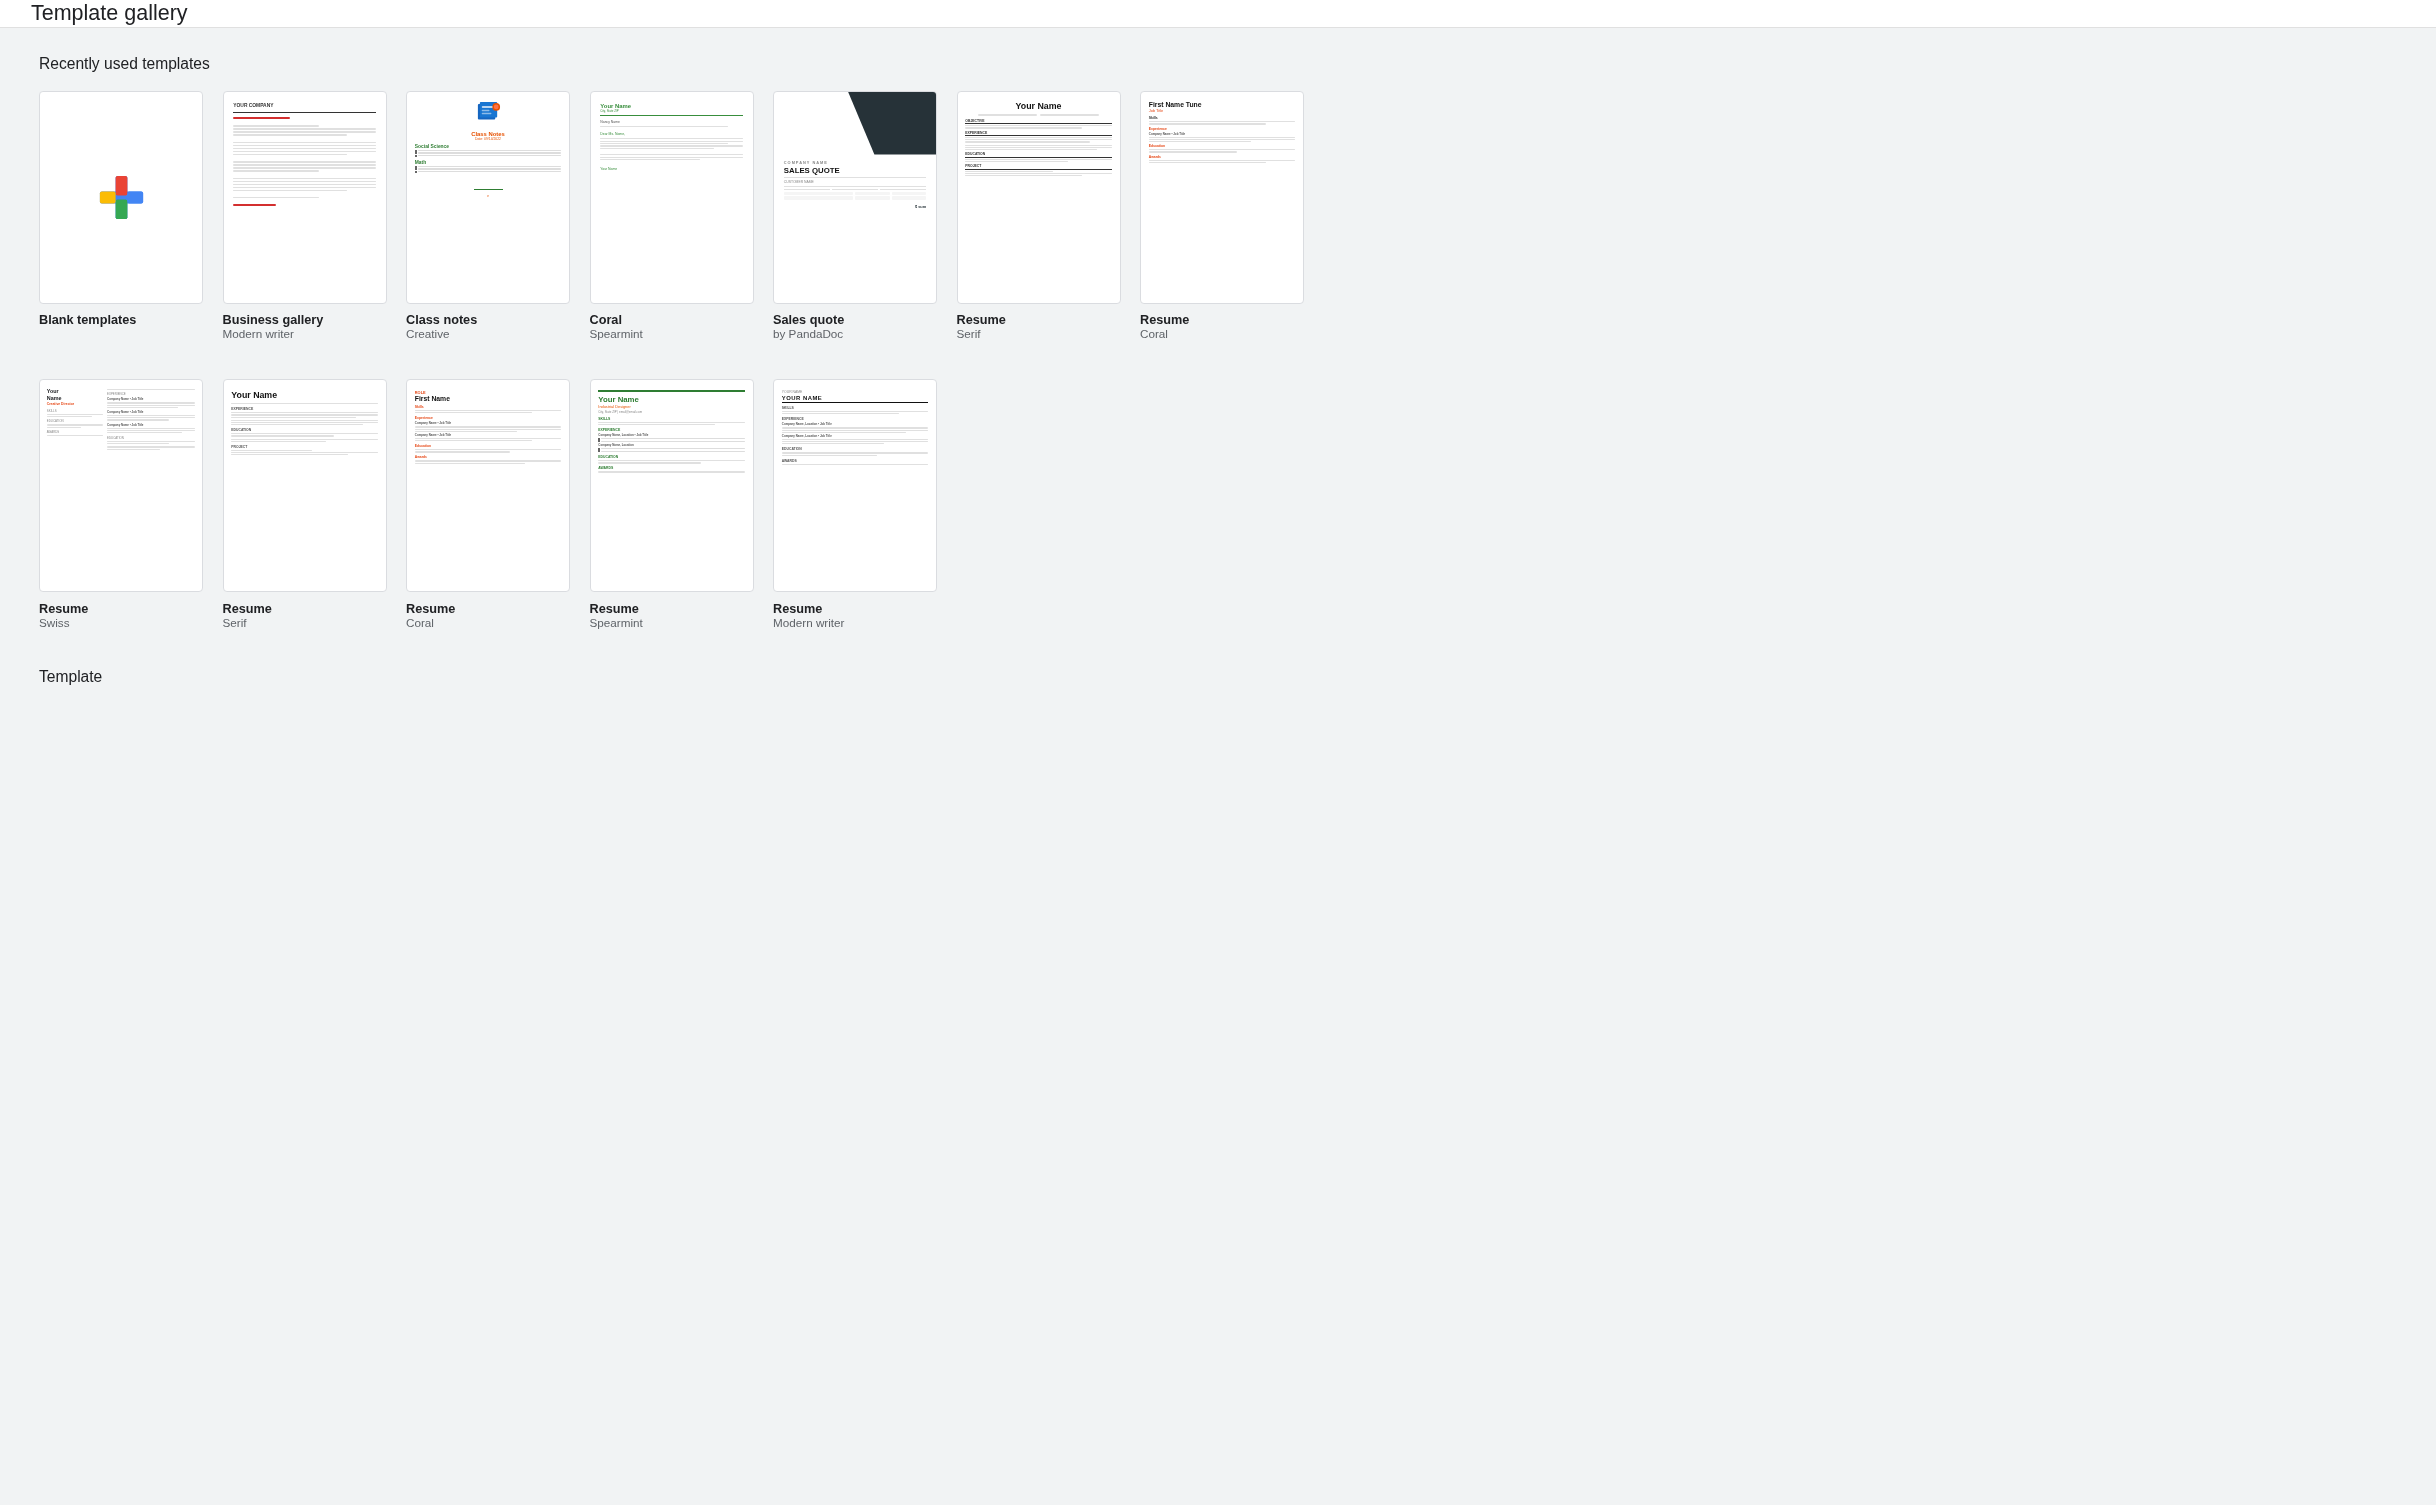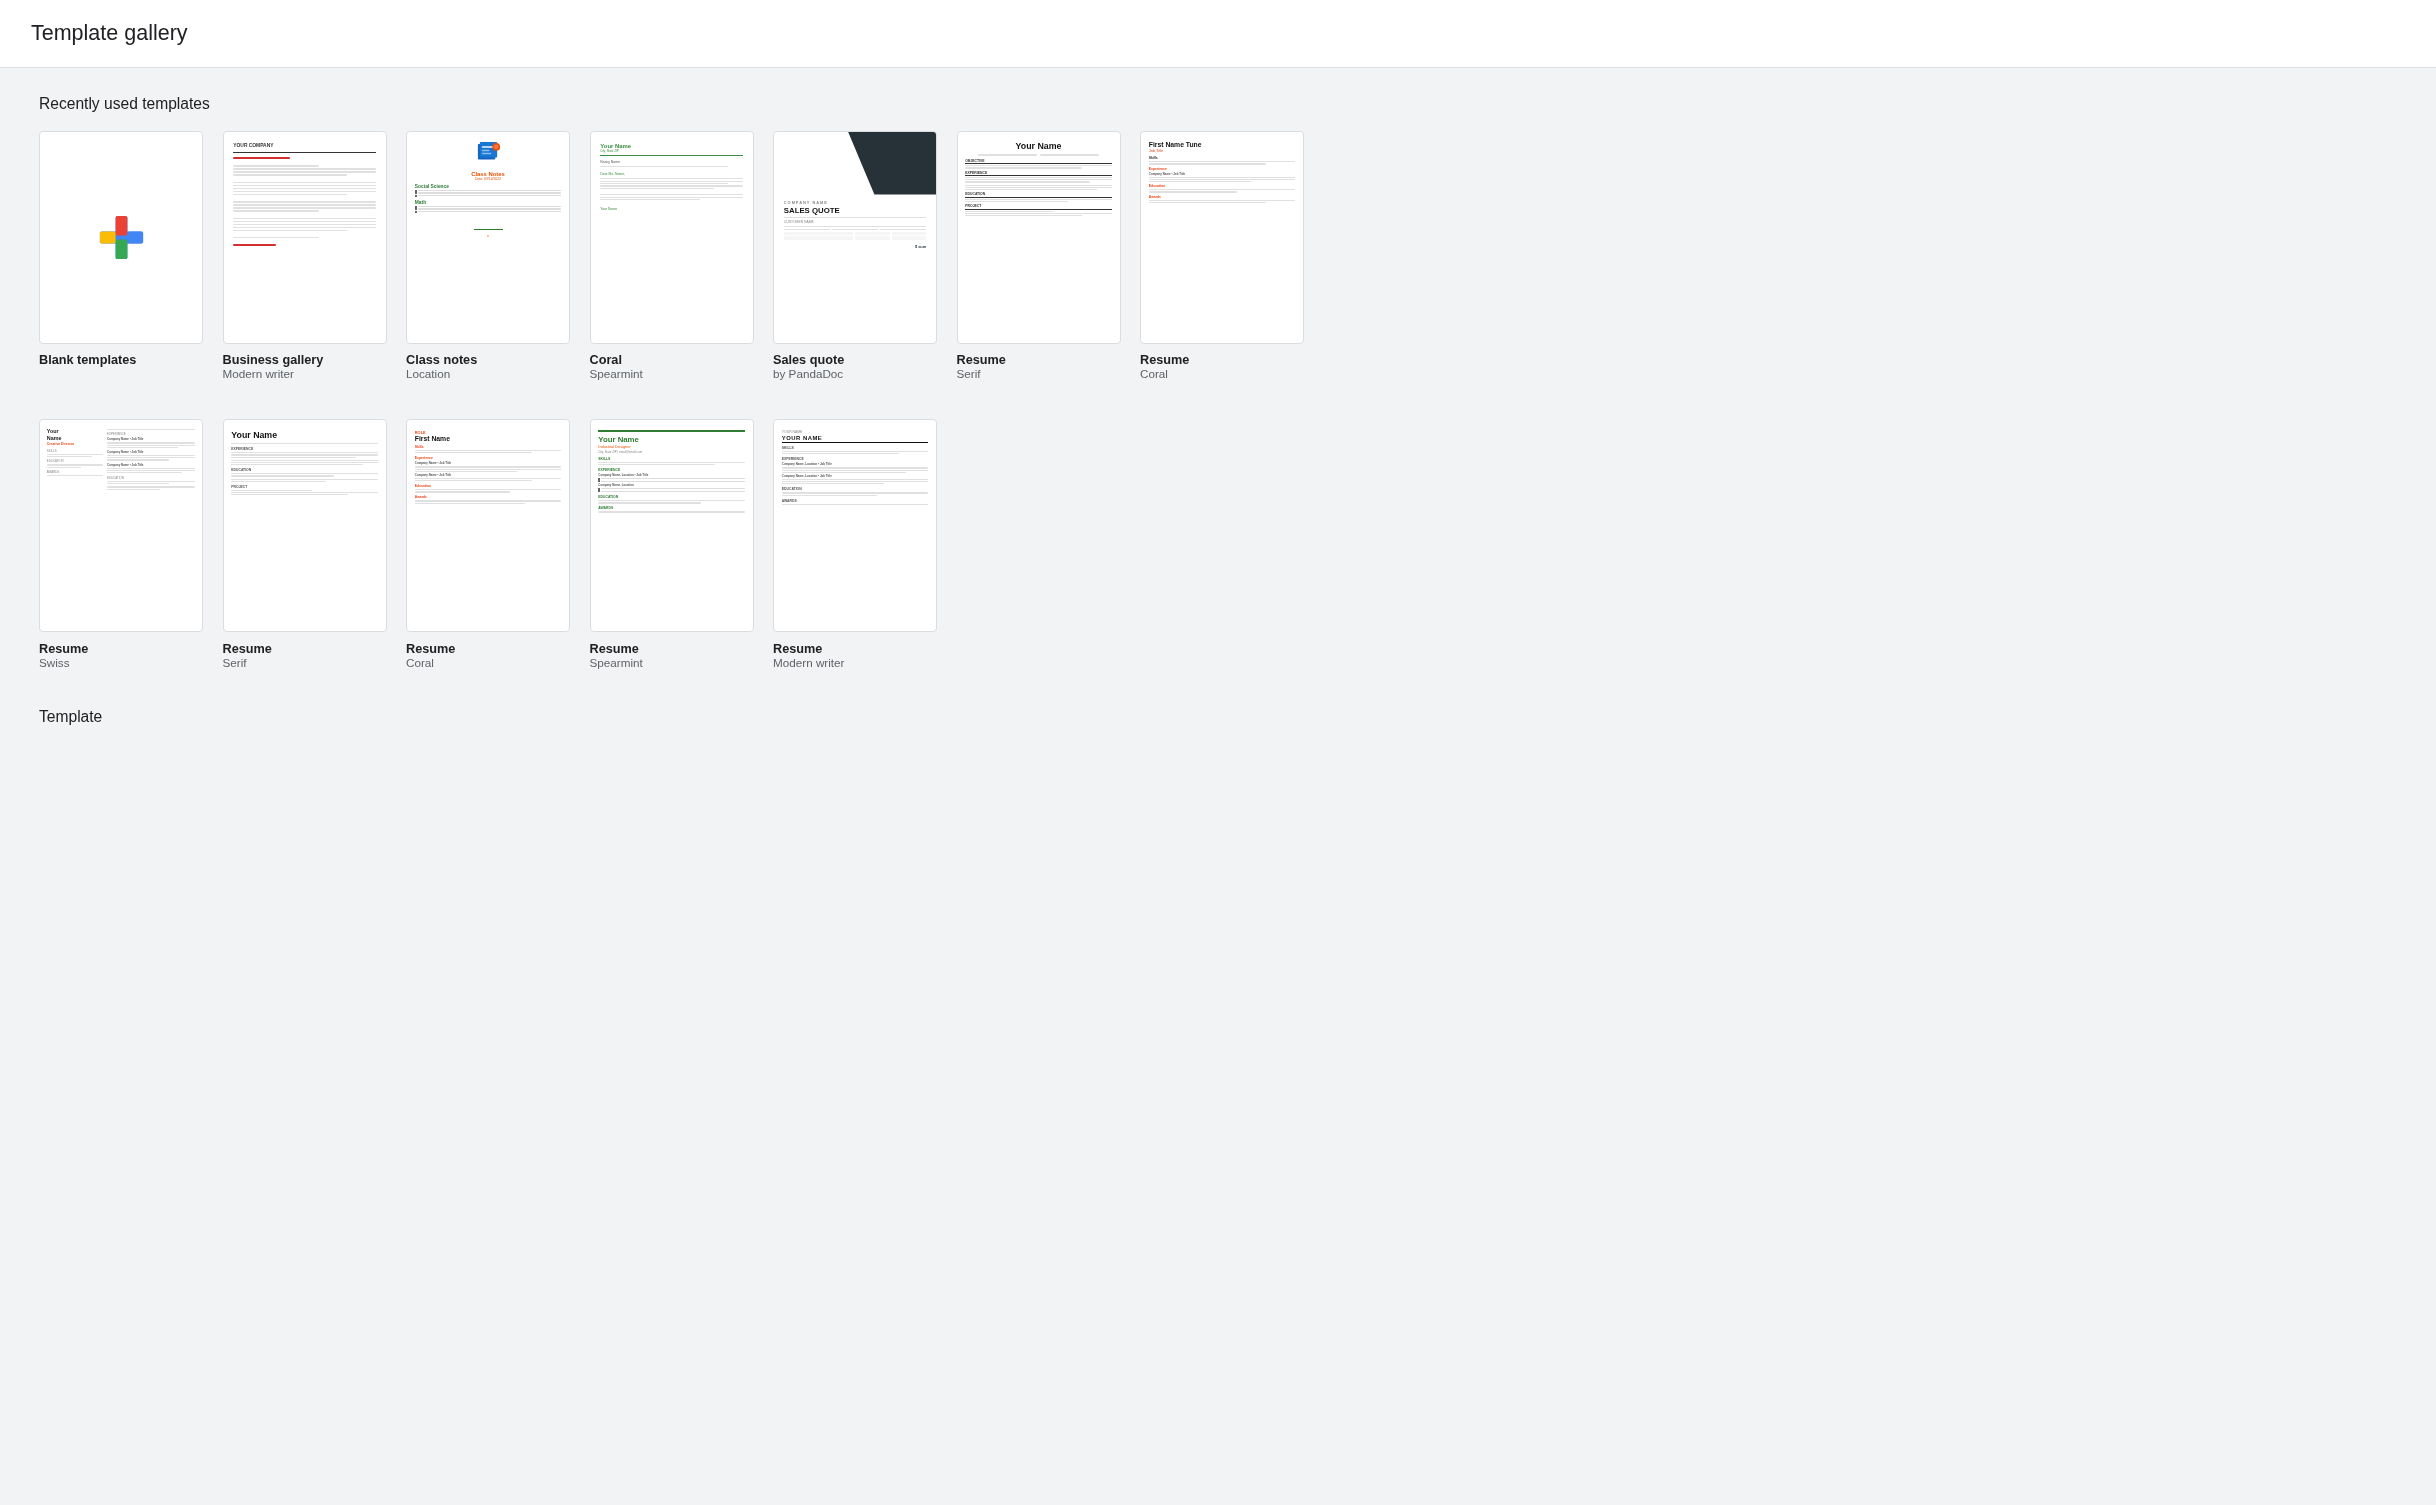--- a/index.html
+++ b/index.html
@@ -4,21 +4,21 @@
   <style>
     * { box-sizing: border-box; margin: 0; padding: 0; }
     body {
       font-family: 'Google Sans', Arial, sans-serif;
       background: #f1f3f4;
       color: #202124;
       min-height: 100vh;
     }
     .page-header {
       background: #fff;
-      padding: 21px 31px;
+      padding: 1px 31px;
       border-bottom: 1px solid #e0e0e0;
     }
     .page-title {
       font-size: 21.5px;
       font-weight: 400;
       color: #202124;
     }
     .content {
       padding: 27px 39px;
     }
@@ -208,21 +208,21 @@
                 <div style="width:2px;height:2px;border-radius:50%;background:#333;flex-shrink:0;"></div>
                 <div style="background:#ddd;height:1.5px;flex:1;border-radius:1px;"></div>
               </div>
             <div style="text-align:center;margin-top:3.9px;">
               <div style="display:inline-block;width:29px;height:1px;background:#2e7d32;"></div>
               <div style="font-size:2.9px;color:#e65100;">✕</div>
             </div>
           </div>
         </div>
         <div class="template-label">Class notes</div>
-        <div class="template-sublabel">Location</div>
+        <div class="template-sublabel">Creative</div>
       </div>
 
       <div class="template-item">
         <div class="template-thumb">
           <div style="width:100%;height:100%;padding:11.7px 9.8px;overflow:hidden;">
             <div style="color:#388e3c;font-size:5.9px;font-weight:bold;">Your Name</div>
             <div style="color:#388e3c;font-size:2.9px;margin-bottom:1px;">City, State ZIP</div>
             <div style="background:#388e3c;height:1px;margin:2px 0 3.9px;"></div>
             <div style="color:#555;font-size:3.4px;margin-bottom:2px;">Nancy Name</div>
             <div style="background:#e0e0e0;height:1.2px;margin:1px 0;width:90%;border-radius:1px;"></div>

